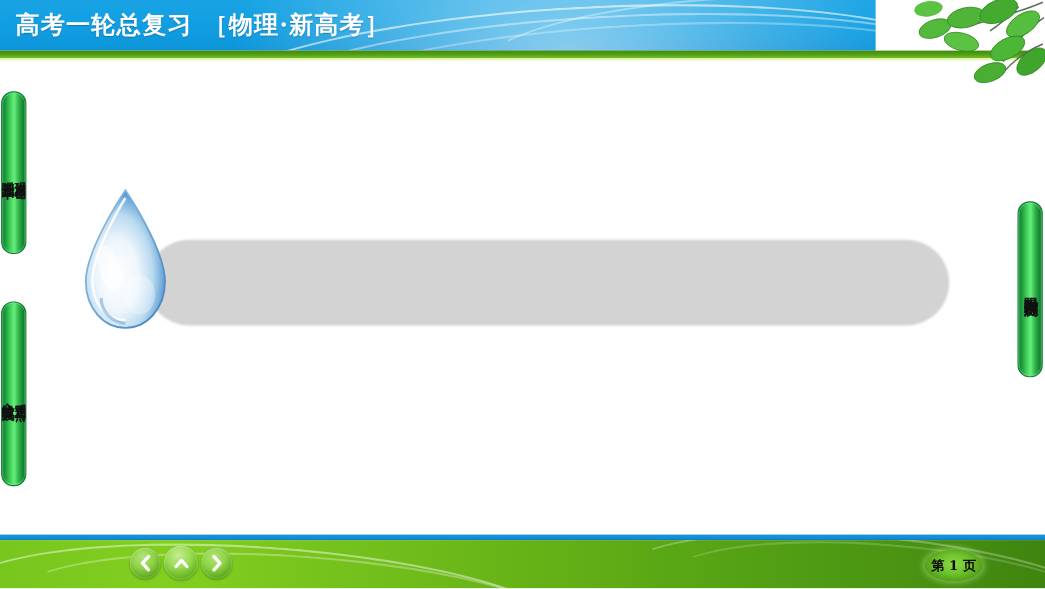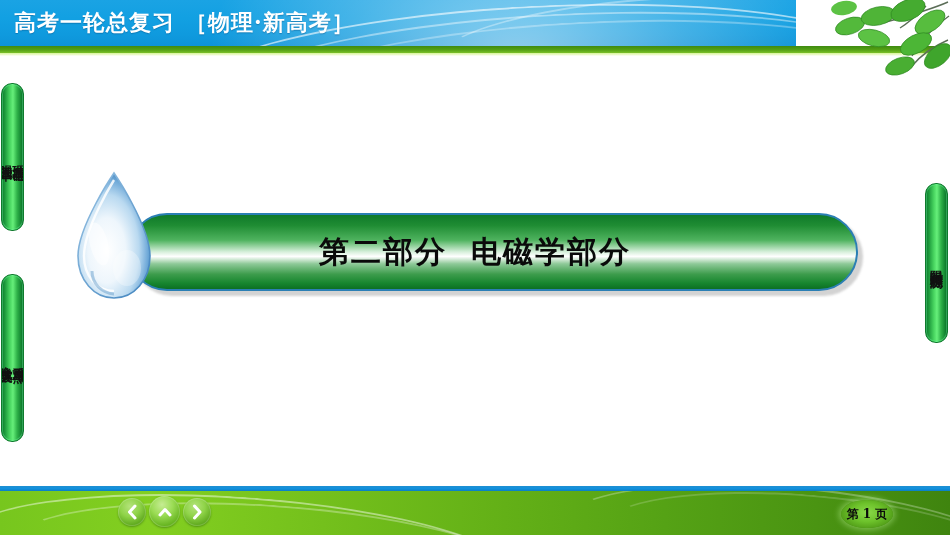--- a/index.html
+++ b/index.html
@@ -304,25 +304,20 @@
   <div class="side-tab tab-left-2">
     <span class="tab-label">重难考点
 全线突破</span>
   </div>
 
   <div class="side-tab tab-right-1">
     <span class="tab-label">限时跟踪检测</span>
   </div>
 
   <div class="banner-shadow"></div>
-  <div class="banner">
-    <div class="banner-text">
-      <span>第二部分</span><span class="gap"></span><span>电磁学部分</span>
-    </div>
-  </div>
 
   <div class="waterdrop">
     <svg width="92" height="135" viewBox="0 0 92 135">
       <defs>
         <radialGradient id="dropGrad" cx="40%" cy="62%" r="62%">
           <stop offset="0%" stop-color="#ffffff"></stop>
           <stop offset="42%" stop-color="#eef6fc"></stop>
           <stop offset="72%" stop-color="#b9d9f0"></stop>
           <stop offset="92%" stop-color="#6fa9d8"></stop>
           <stop offset="100%" stop-color="#4f8fc6"></stop>

